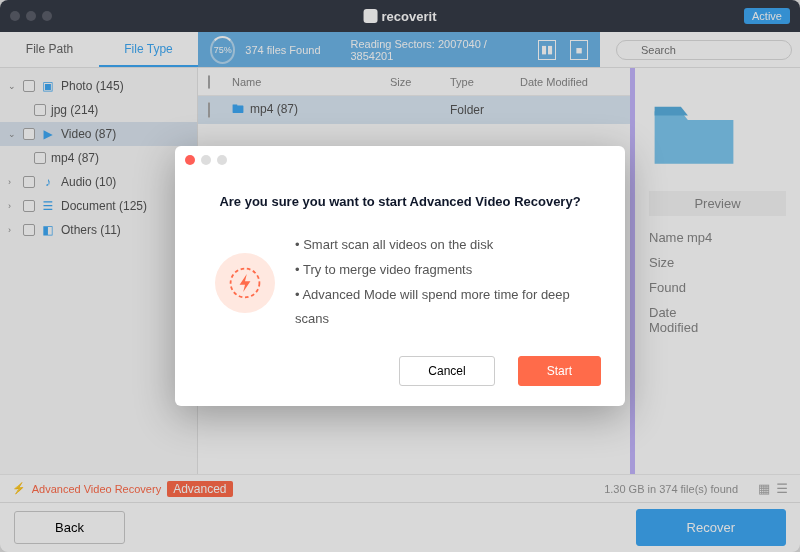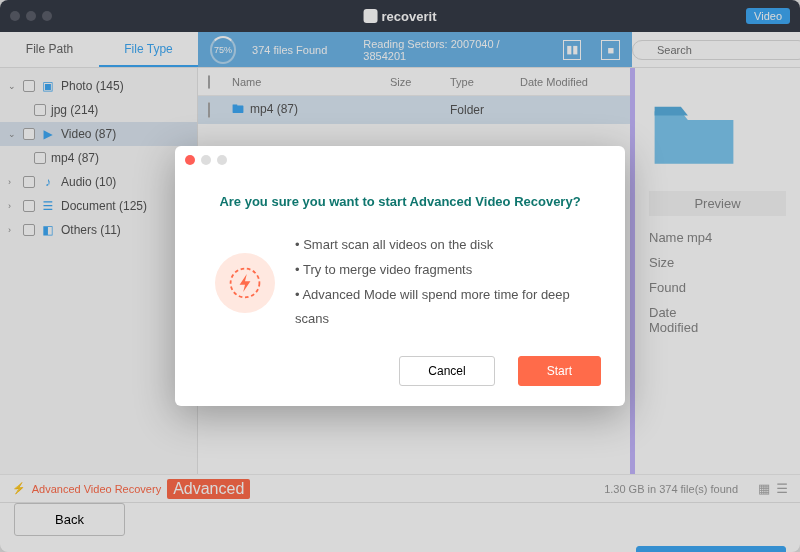--- a/index.html
+++ b/index.html
@@ -11,26 +11,26 @@
 .traffic { display: flex; gap: 6px; }
 .dot { width: 10px; height: 10px; border-radius: 50%; background: #5b5f6a; }
 .brand { position: absolute; left: 50%; transform: translateX(-50%); color: #fff; font-size: 13px; font-weight: 600; display: flex; align-items: center; gap: 4px; }
 .brand-icon { width: 14px; height: 14px; background: #fff; border-radius: 3px; }
 .active-badge { margin-left: auto; background: #3fa9f5; color: #fff; font-size: 11px; padding: 2px 8px; border-radius: 3px; }
 
 .toolbar { height: 36px; display: flex; align-items: stretch; border-bottom: 1px solid #e5e5e5; }
 .tabs { width: 198px; display: flex; }
 .tab { flex: 1; display: flex; align-items: center; justify-content: center; font-size: 12px; color: #666; cursor: pointer; border-bottom: 2px solid transparent; }
 .tab.active { color: #3fa9f5; border-bottom-color: #3fa9f5; }
-.scan-status { flex: 1; background: #6eb6e8; display: flex; align-items: center; padding: 0 12px; color: #fff; font-size: 11px; gap: 16px; }
+.scan-status { flex: 1; background: #6eb6e8; display: flex; align-items: center; padding: 0 12px; color: #fff; font-size: 11px; gap: 10px; }
 .progress-ring { width: 28px; height: 28px; border-radius: 50%; border: 2px solid rgba(255,255,255,0.5); border-top-color: #fff; display: flex; align-items: center; justify-content: center; font-size: 9px; }
 .status-text { flex: 0 0 auto; margin-right: 20px; }
 .sectors { margin-left: auto; margin-right: 12px; }
 .ctrl-btn { width: 20px; height: 20px; border: 1px solid #fff; display: flex; align-items: center; justify-content: center; margin-left: 4px; cursor: pointer; }
-.search-area { width: 168px; display: flex; align-items: center; padding: 0 0; gap: 6px; }
+.search-area { width: 200px; display: flex; align-items: center; padding: 0 16px; gap: 6px; }
 .search-input { flex: 1; border: 1px solid #ddd; border-radius: 12px; padding: 3px 8px 3px 24px; font-size: 11px; background: #fff; position: relative; }
 .search-wrap { position: relative; flex: 1; }
 .search-glyph { position: absolute; left: 8px; top: 50%; transform: translateY(-50%); color: #999; font-size: 11px; }
 
 .body { flex: 1; display: flex; overflow: hidden; }
 .sidebar { width: 198px; border-right: 1px solid #e5e5e5; padding: 6px 0; overflow-y: auto; background: #fbfbfb; }
 .tree-item { display: flex; align-items: center; padding: 5px 8px; font-size: 12px; color: #555; gap: 5px; cursor: pointer; }
 .tree-item.selected { background: #dce6f0; }
 .tree-item.child { padding-left: 34px; }
 .chev { font-size: 9px; color: #888; width: 10px; }
@@ -49,35 +49,35 @@
 .folder-glyph { color: #3fa9f5; margin-right: 6px; }
 
 .preview-pane { width: 170px; border-left: 5px solid #c4b5fd; padding: 20px 14px; font-size: 13px; color: #888; }
 .preview-folder { width: 90px; height: 70px; margin: 10px auto 20px; }
 .preview-title { text-align: center; background: #f5f5f5; padding: 5px; margin-bottom: 14px; }
 .preview-row { margin: 10px 0; display: flex; }
 .preview-row .lbl { width: 38px; }
 
 .adv-bar { height: 28px; border-top: 1px solid #eee; display: flex; align-items: center; padding: 0 12px; font-size: 11px; }
 .adv-link { color: #ff6b4a; display: flex; align-items: center; gap: 6px; cursor: pointer; }
-.adv-tag { background: #ff6b4a; color: #fff; padding: 1px 6px; border-radius: 2px; font-size: 16px; }
+.adv-tag { background: #ff6b4a; color: #fff; padding: 1px 6px; border-radius: 2px; font-size: 12px; }
 .adv-stats { margin-left: auto; color: #999; margin-right: 20px; }
 .view-icons { display: flex; gap: 6px; color: #aaa; font-size: 13px; }
 
-.footer { height: 50px; border-top: 1px solid #e5e5e5; display: flex; align-items: flex-start; padding: 0 14px; gap: 10px; flex-direction: column; }
+.footer { height: 50px; border-top: 1px solid #e5e5e5; display: flex; align-items: center; padding: 0 14px; gap: 10px; }
 .btn { padding: 8px 40px; font-size: 13px; border-radius: 3px; cursor: pointer; border: 1px solid #ccc; background: #fff; }
 .btn.primary { background: #3fa9f5; color: #fff; border-color: #3fa9f5; margin-left: auto; padding: 10px 50px; }
 
 .overlay { position: absolute; inset: 0; background: rgba(0,0,0,0.15); display: flex; align-items: center; justify-content: center; }
 .dialog { width: 450px; background: #fff; border-radius: 6px; box-shadow: 0 10px 40px rgba(0,0,0,0.3); padding: 0; }
 .dialog-titlebar { height: 28px; display: flex; align-items: center; padding: 0 10px; gap: 6px; }
 .dialog-titlebar .d1 { width: 10px; height: 10px; border-radius: 50%; background: #ff5f57; }
 .dialog-titlebar .d2, .dialog-titlebar .d3 { width: 10px; height: 10px; border-radius: 50%; background: #ddd; }
 .dialog-body { padding: 20px 40px 24px; }
-.dialog-heading { text-align: center; font-size: 13px; font-weight: 600; color: #0f766e; margin-bottom: 24px; }
+.dialog-heading { text-align: center; font-size: 13px; font-weight: 600; color: #0f172a; margin-bottom: 24px; }
 .dialog-content { display: flex; gap: 20px; align-items: center; }
 .dialog-icon { width: 60px; height: 60px; border-radius: 50%; background: #ffe8e0; display: flex; align-items: center; justify-content: center; flex-shrink: 0; }
 .dialog-list { font-size: 13px; color: #555; line-height: 1.9; }
 .dialog-footer { display: flex; justify-content: flex-end; gap: 23px; padding: 0 24px 20px; }
 .dbtn { padding: 7px 28px; font-size: 12px; border-radius: 3px; cursor: pointer; border: 1px solid #ccc; background: #fff; }
 .dbtn.start { background: #ff6b4a; color: #fff; border-color: #ff6b4a; }
 </style>
 </head>
 <body>
 
@@ -86,21 +86,21 @@
   <div class="titlebar">
     <div class="traffic">
       <div class="dot"></div>
       <div class="dot"></div>
       <div class="dot"></div>
     </div>
     <div class="brand">
       <span class="brand-icon"></span>
       <span>recoverit</span>
     </div>
-    <div class="active-badge">Video</div>
+    <div class="active-badge">Active</div>
   </div>
 
   <div class="toolbar">
     <div class="tabs">
       <div class="tab">File Path</div>
       <div class="tab active">File Type</div>
     </div>
     <div class="scan-status">
       <div class="progress-ring">
           <span>75%</span>

